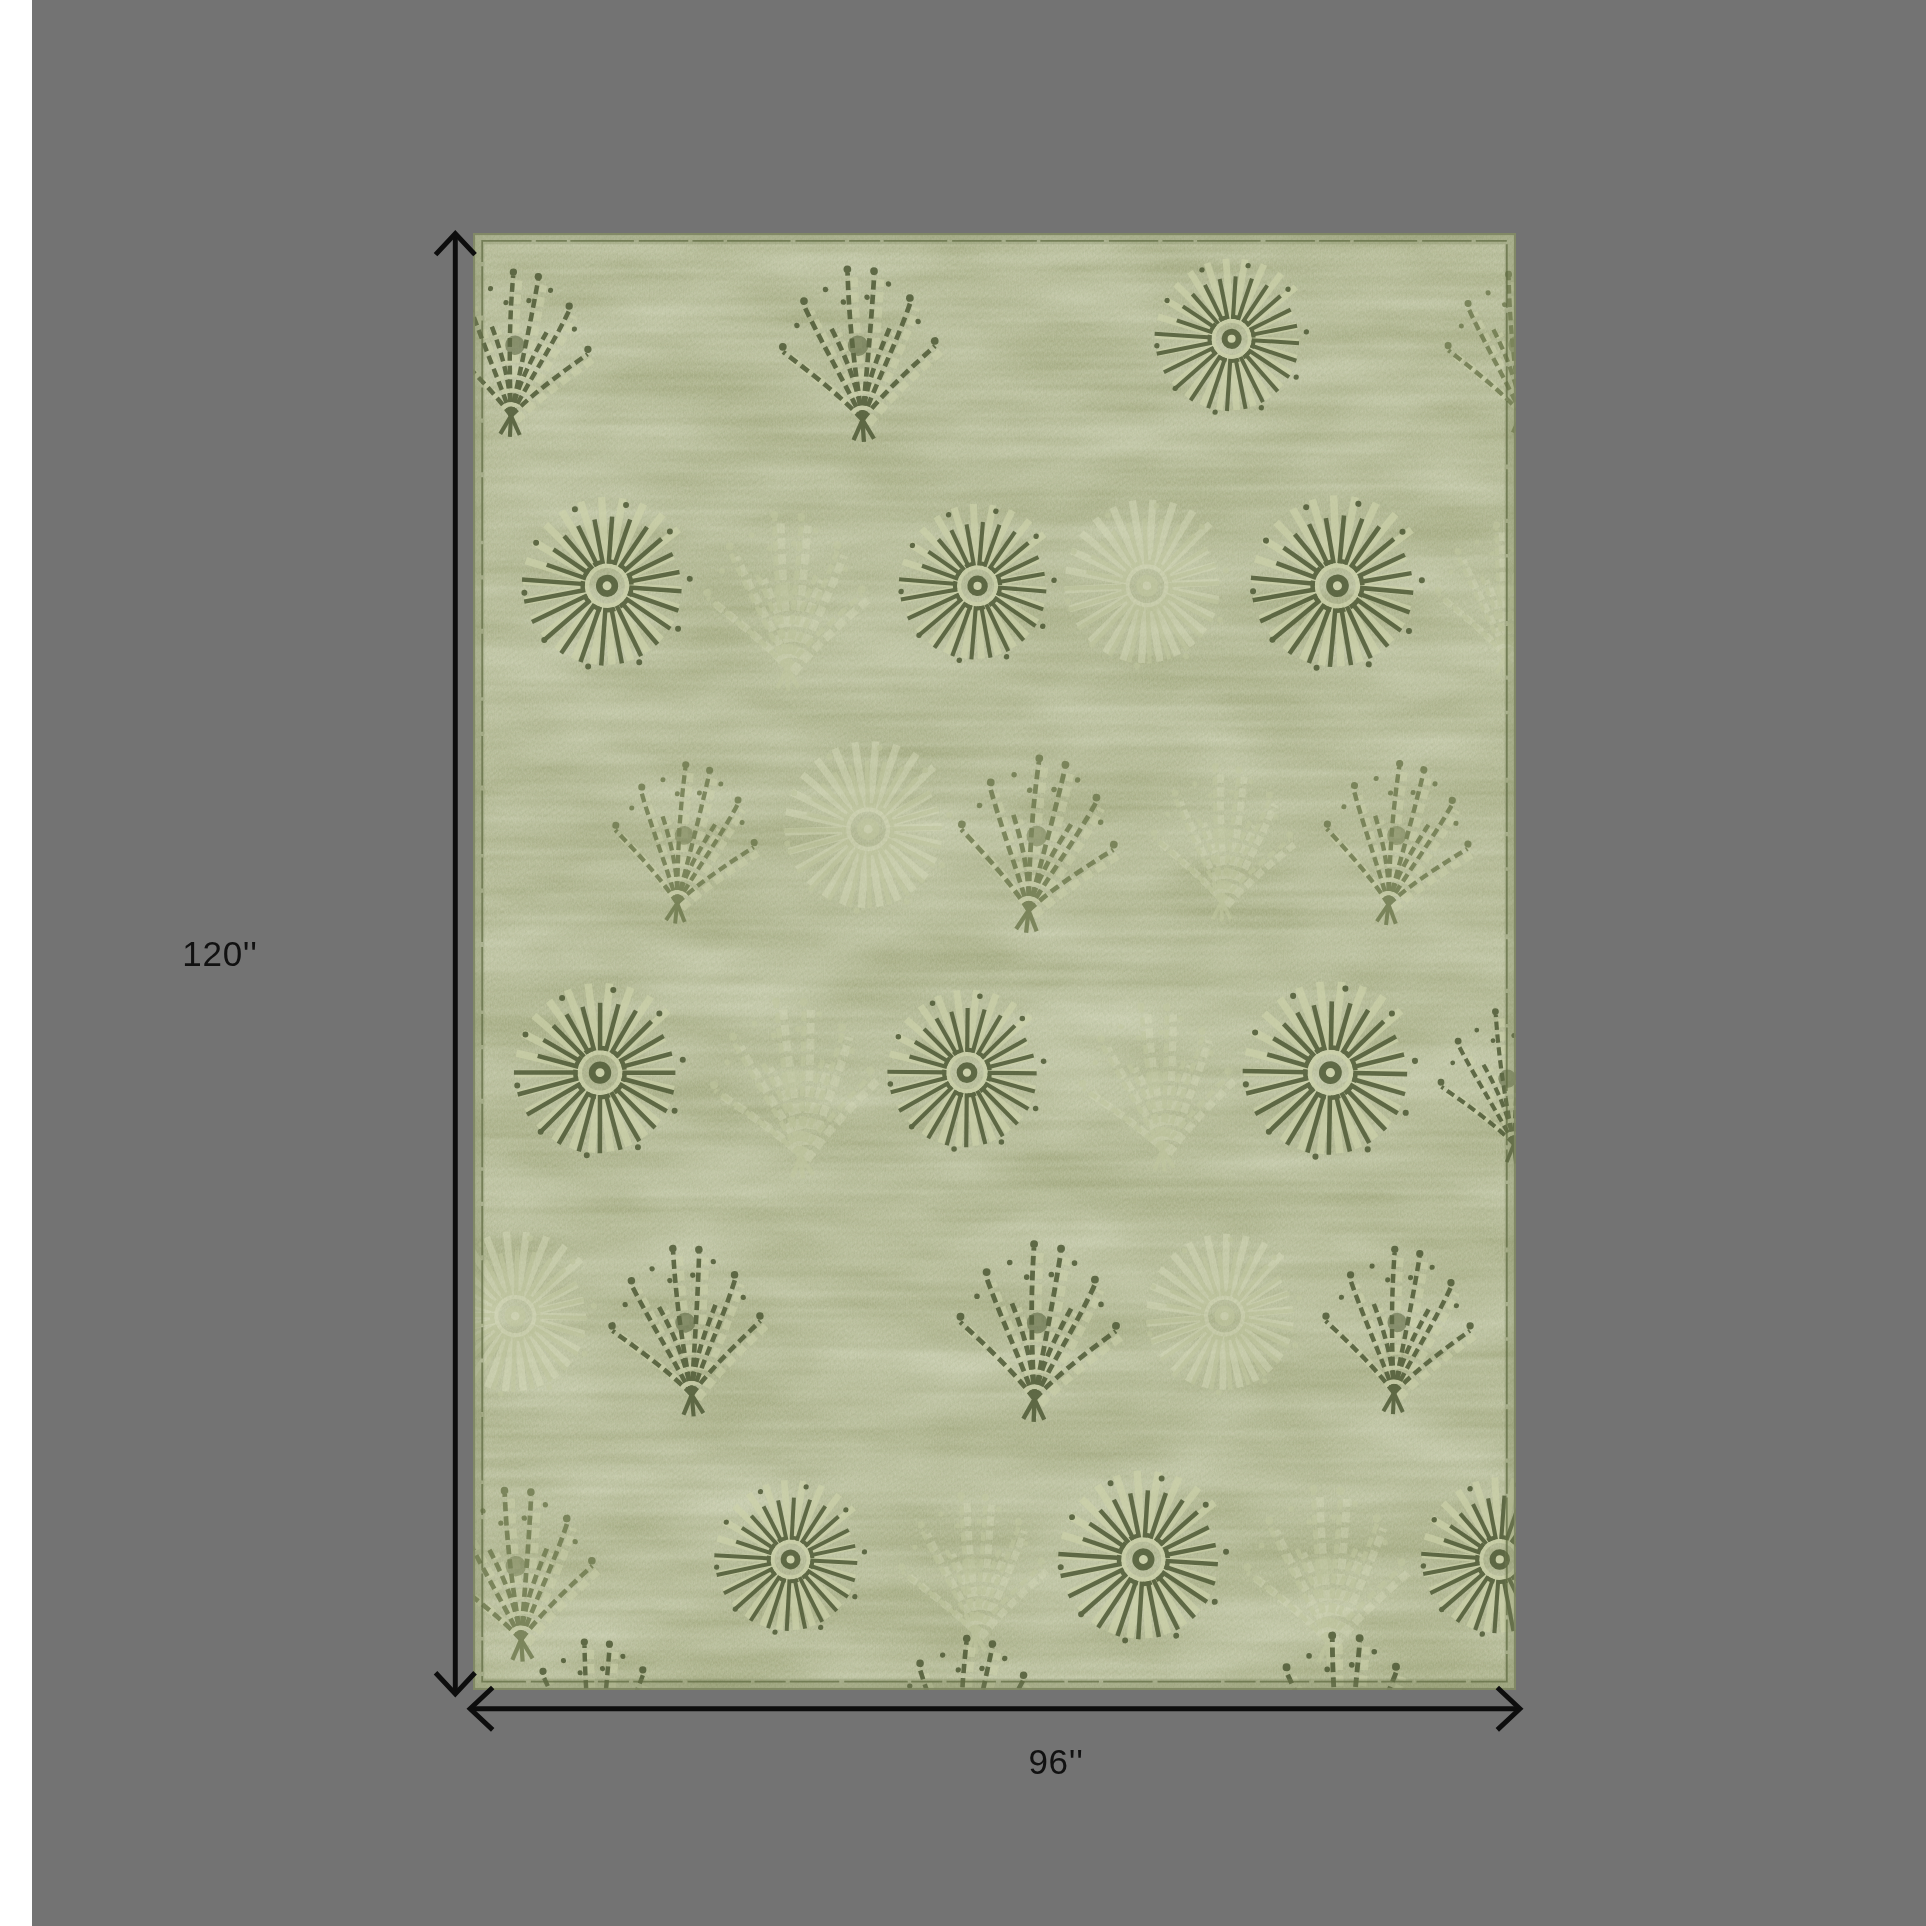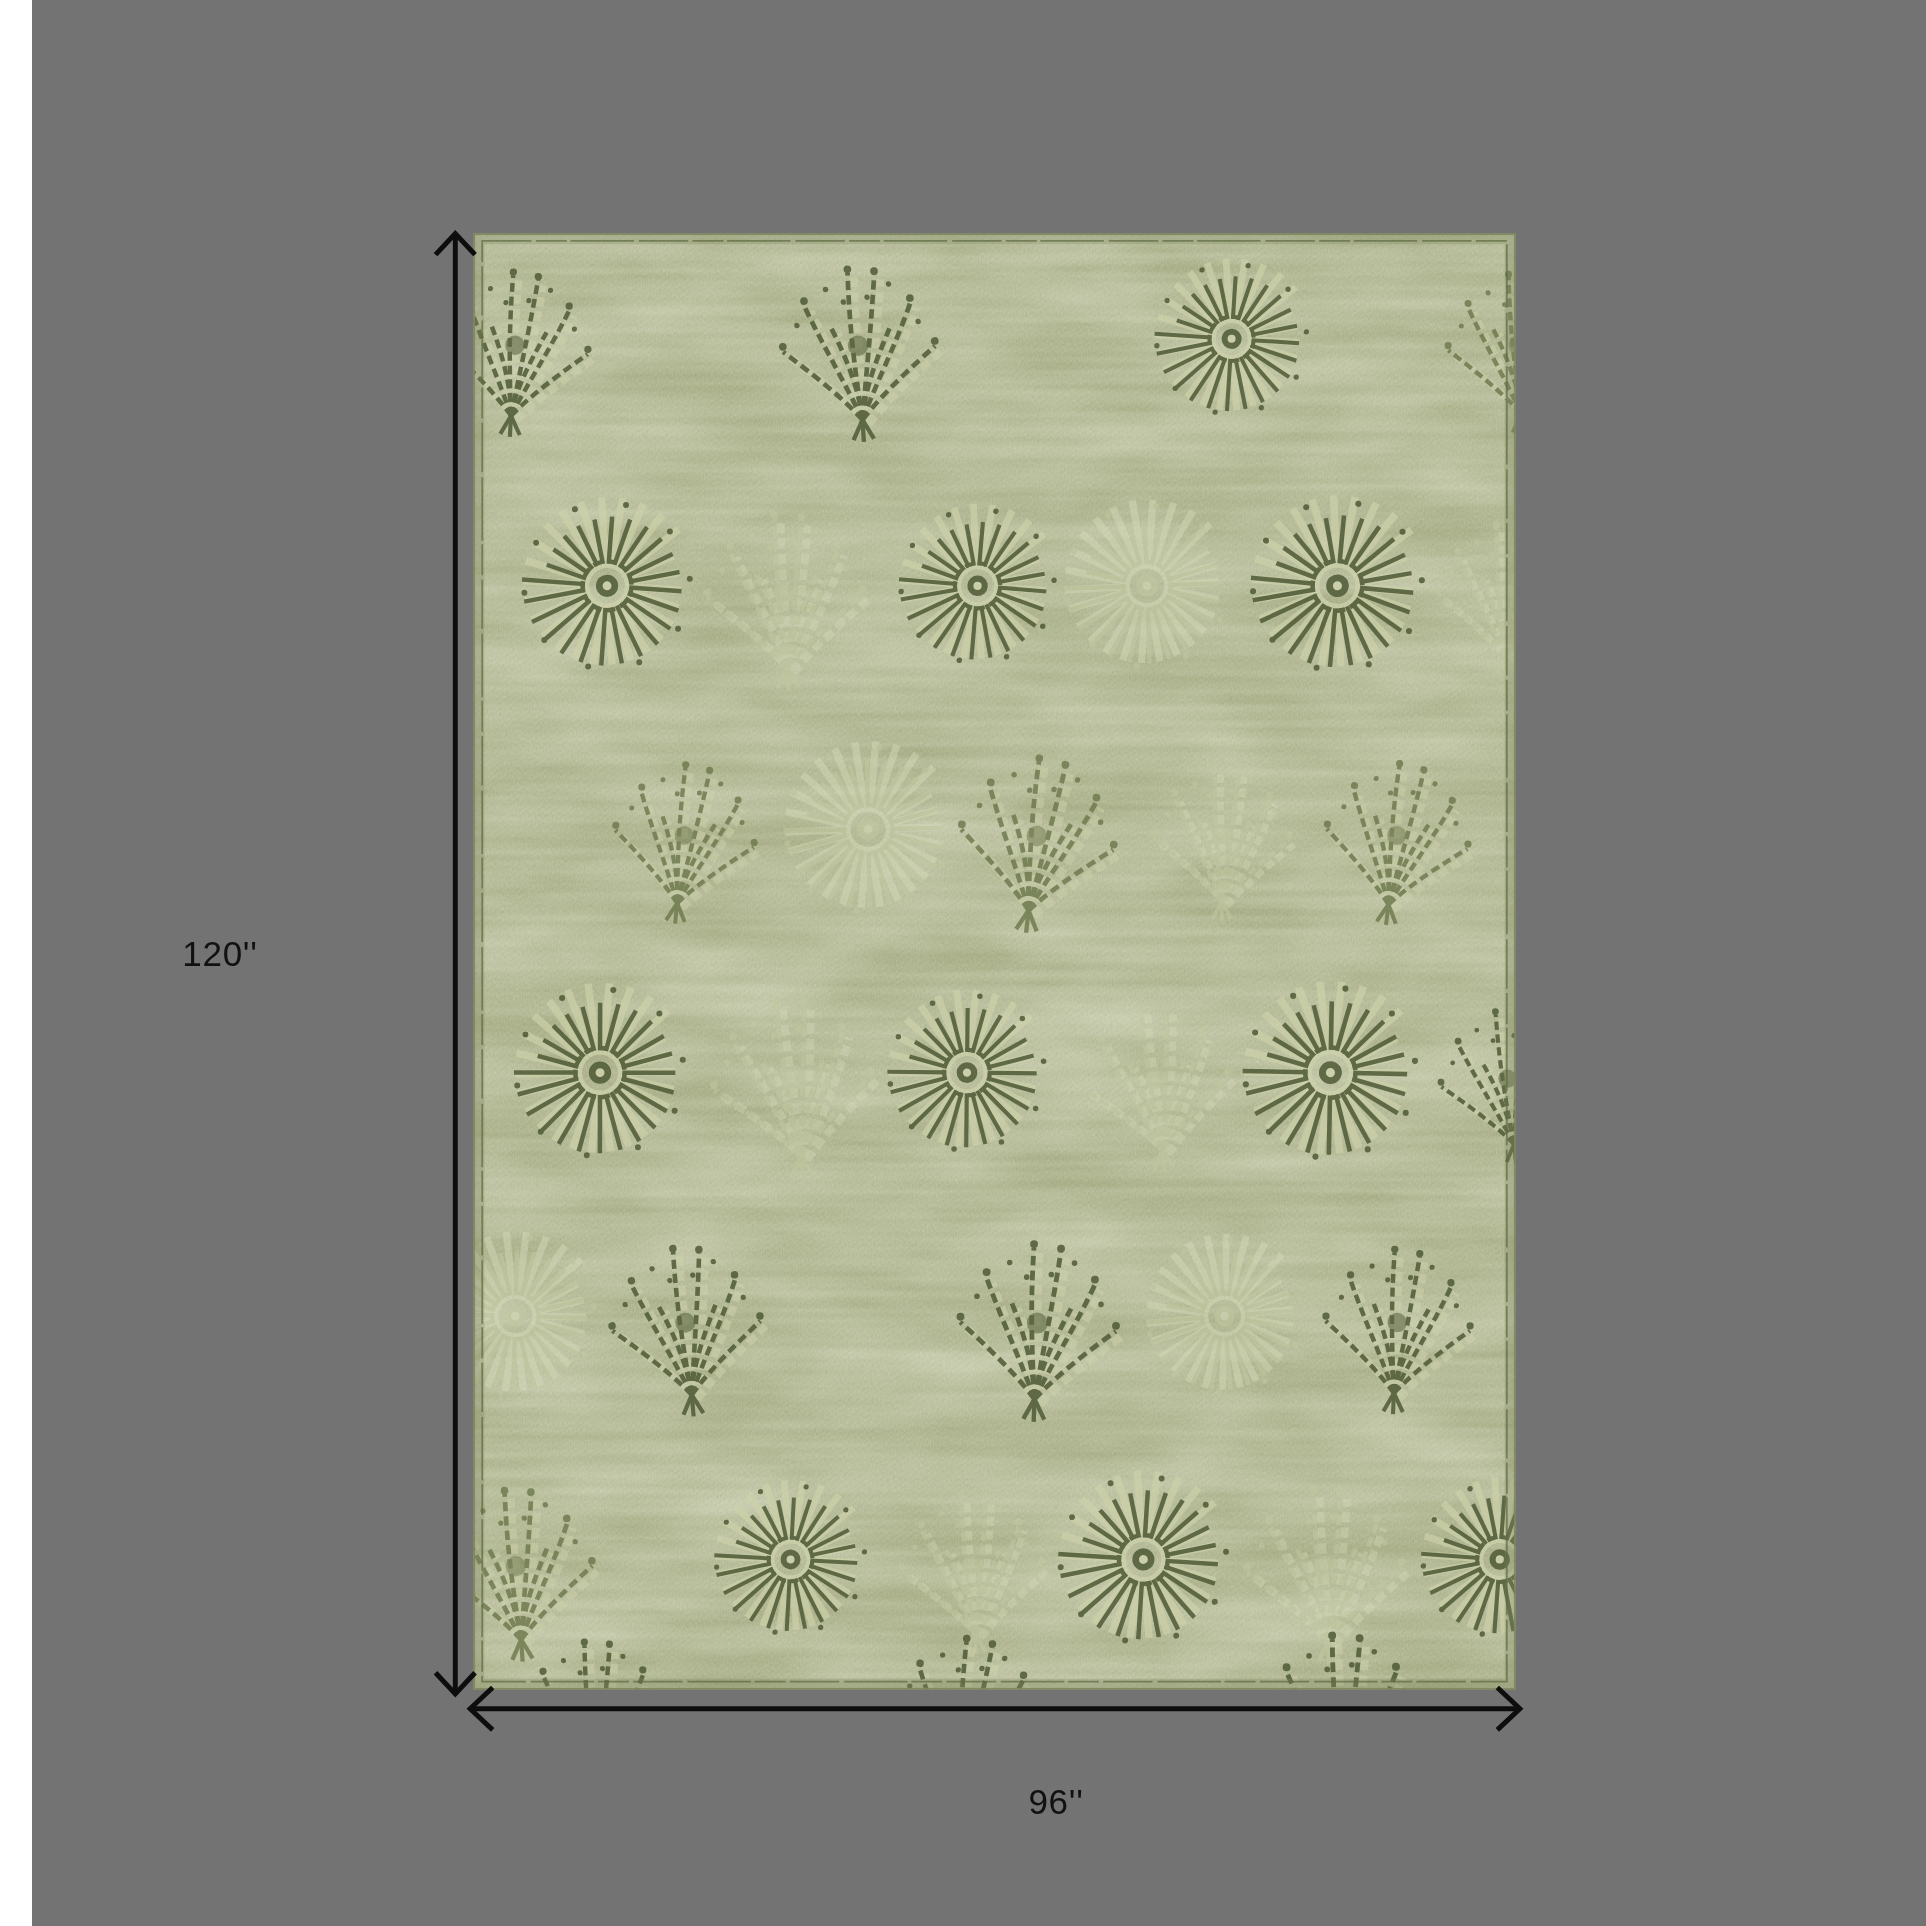--- a/index.html
+++ b/index.html
@@ -13,21 +13,21 @@
     background:var(--rug-base,#a6ac84);
   }
   .rug svg{display:block;width:100%;height:100%;}
   .dims{position:absolute;left:0;top:0;width:1926px;height:1926px;pointer-events:none;}
   .dims path{stroke:var(--arrow-color,#0d0d0d);stroke-width:7;fill:none;}
   .dim-label{
     position:absolute;transform:translate(-50%,-50%);
     font-size:35px;color:#111;letter-spacing:0.7px;white-space:nowrap;
   }
   .label-h{left:188px;top:954px;}
-  .label-w{left:1024px;top:1802px;}
+  .label-w{left:1024px;top:1762px;}
 </style>
 </head>
 <body>
 
 <div class="canvas">
 
   <div class="rug">
     <svg viewBox="0 0 1478 2065" preserveAspectRatio="none">
       <defs>
         <filter id="f-blotch" x="0" y="0" width="100%" height="100%">

